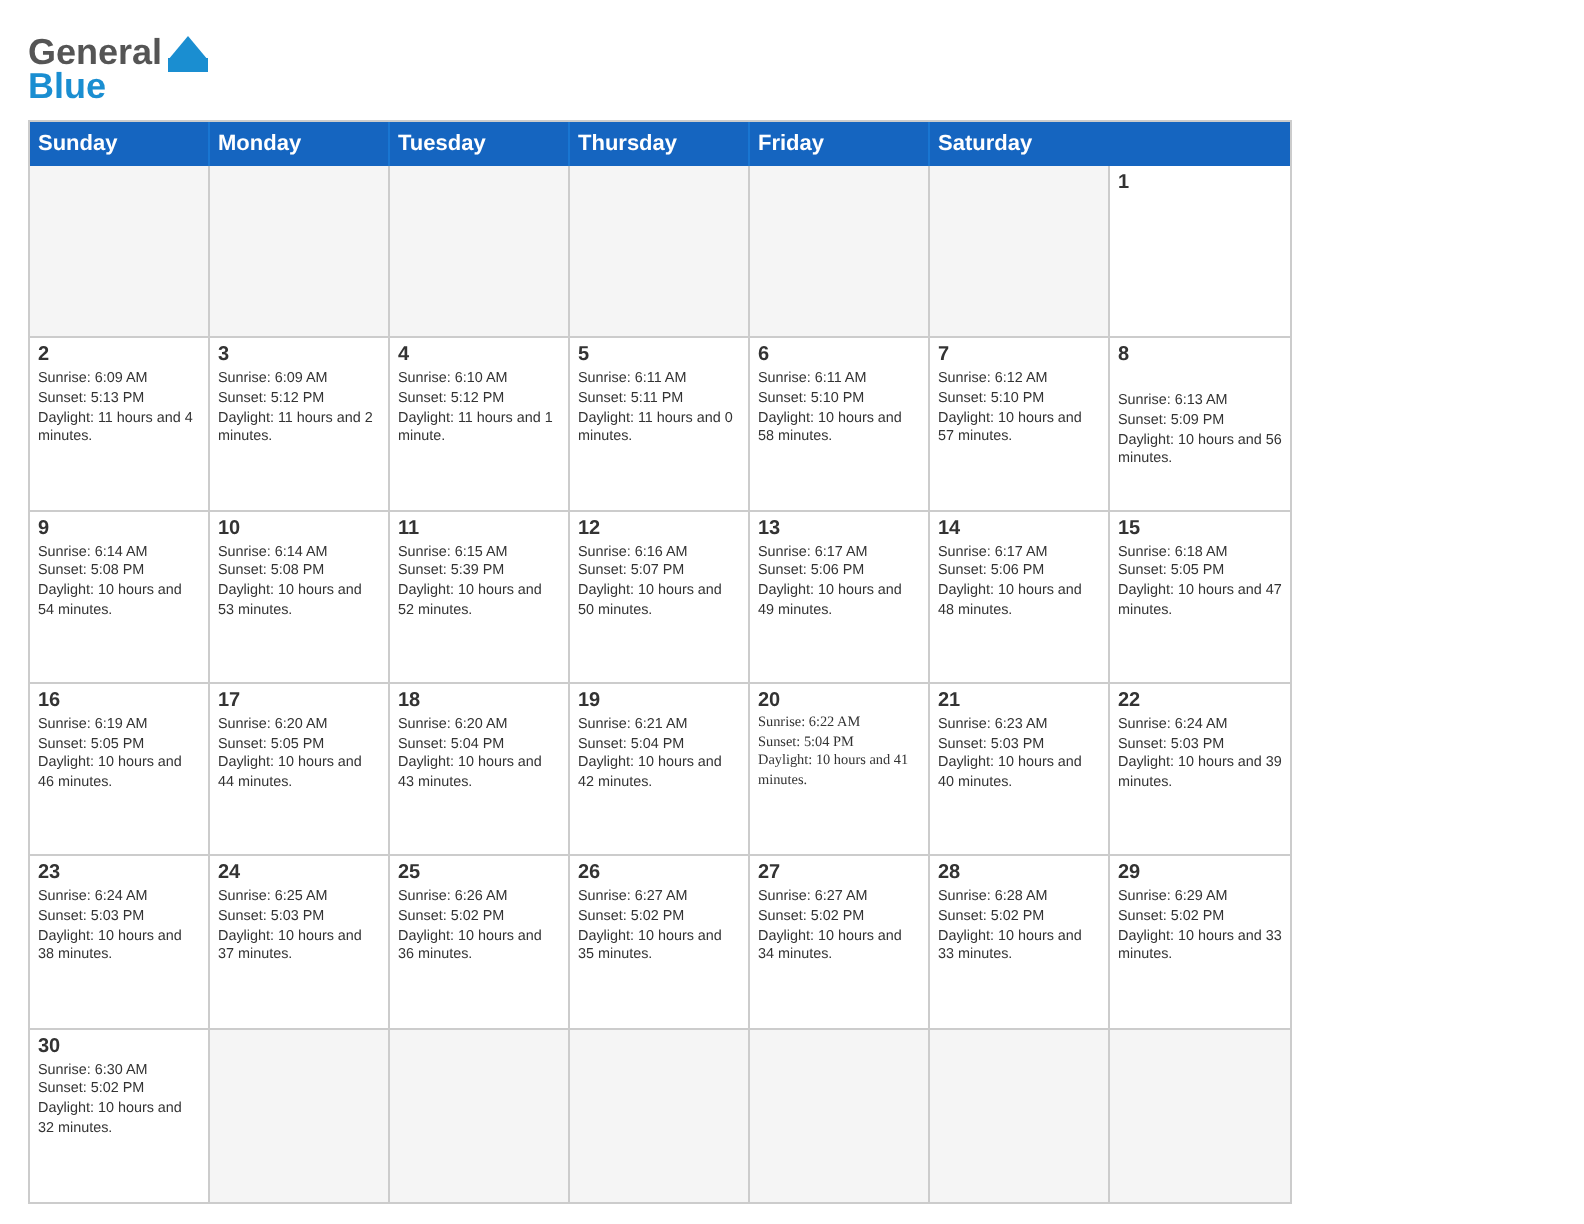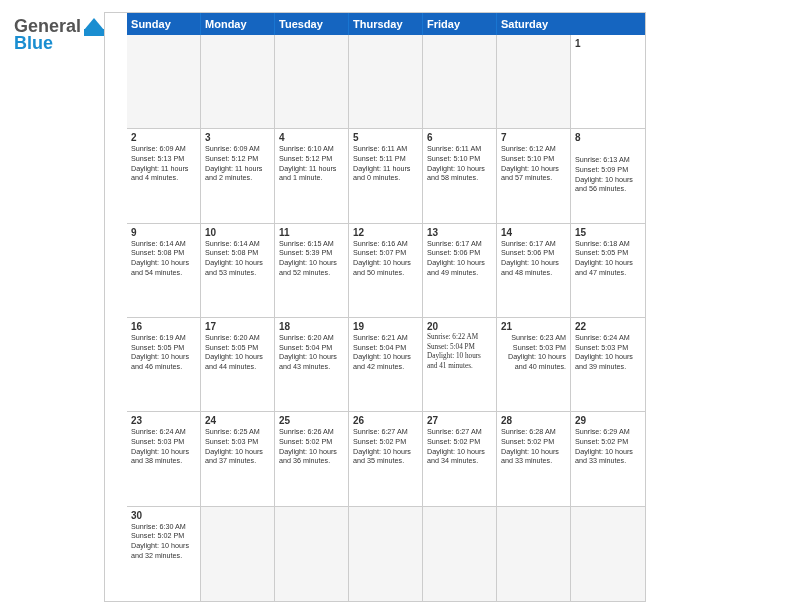--- a/index.html
+++ b/index.html
@@ -8,21 +8,21 @@
       height: 612px;
       font-family: Arial, sans-serif;
       background: #fff;
       overflow: hidden;
     }
     .page {
       width: 660px;
       height: 612px;
       padding: 12px 14px 10px 14px;
       display: flex;
-      flex-direction: row;
+      flex-direction: column;
     }
     .header {
       display: flex;
       justify-content: space-between;
       align-items: flex-start;
       margin-bottom: 6px;
     }
     .logo {
       display: flex;
       flex-direction: column;
@@ -40,21 +40,20 @@
     }
     .location {
       font-size: 14px;
       color: #555;
     }
     .calendar {
       flex: 1;
       display: flex;
       flex-direction: column;
       border: 1px solid #ccc;
-      padding-left: 22px;
     }
     .day-headers {
       display: grid;
       grid-template-columns: repeat(7, 1fr);
       background: #1565C0;
     }
     .day-header {
       color: white;
       font-size: 11px;
       font-weight: bold;
@@ -245,21 +244,21 @@
 Daylight: 10 hours and 42 minutes.</div>
         </div>
         <div class="cell">
           <span class="cell-number">20</span>
           <div class="cell-info" style="white-space: pre-line; font-family: Liberation Serif, serif;">Sunrise: 6:22 AM
 Sunset: 5:04 PM
 Daylight: 10 hours and 41 minutes.</div>
         </div>
         <div class="cell">
           <span class="cell-number">21</span>
-          <div class="cell-info" style="white-space: pre-line; text-align: right;">Sunrise: 6:23 AM
+          <div class="cell-info" style="white-space: pre-line;">Sunrise: 6:23 AM
 Sunset: 5:03 PM
 Daylight: 10 hours and 40 minutes.</div>
         </div>
         <div class="cell">
           <span class="cell-number">22</span>
           <div class="cell-info" style="white-space: pre-line;">Sunrise: 6:24 AM
 Sunset: 5:03 PM
 Daylight: 10 hours and 39 minutes.</div>
         </div>
         <div class="cell">

